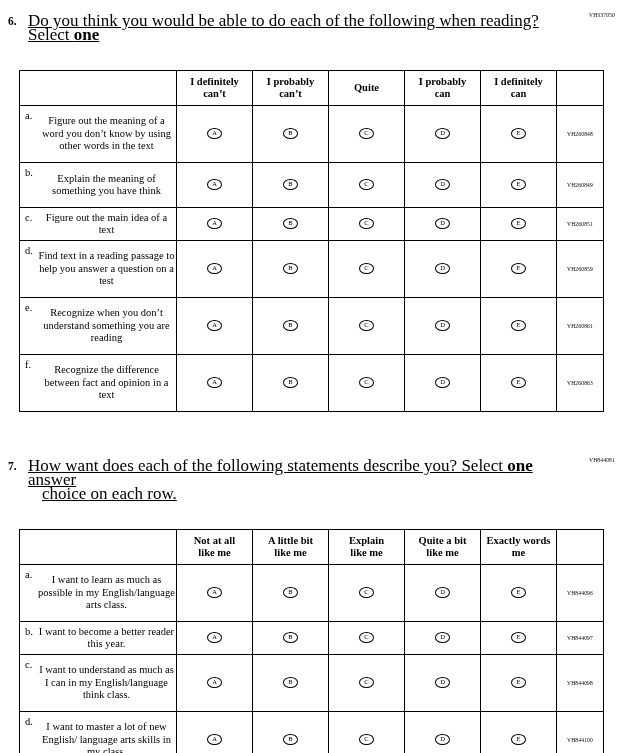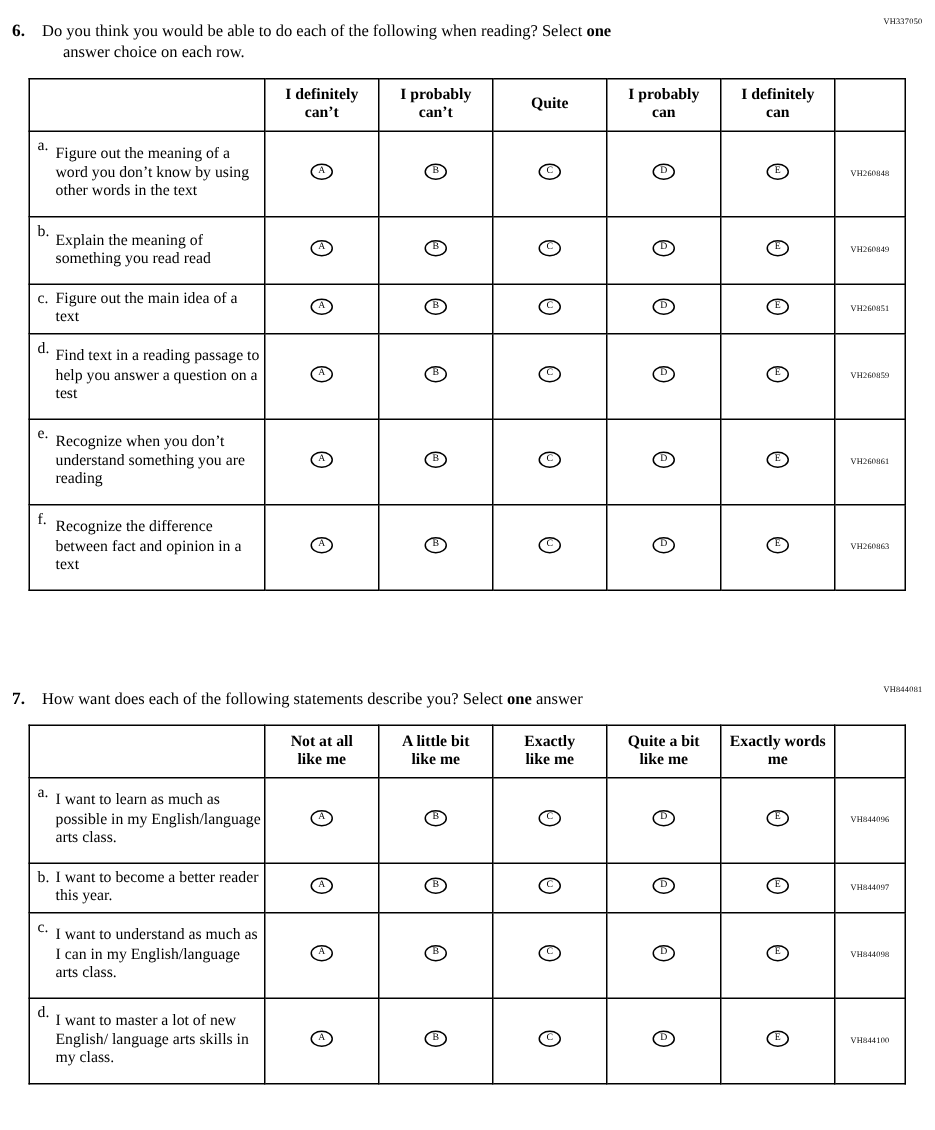--- a/index.html
+++ b/index.html
@@ -39,38 +39,39 @@
   }
   .q-number {
     position: absolute;
     left: 8px;
     top: 0;
     font-weight: bold;
     font-size: 11.5px;
   }
   .q-text {
     display: block;
-    font-size: 11px;
+    font-size: 17px;
+    text-decoration: underline;
   }
   .q-text .b { font-weight: bold; }
   .q-text .line2 { display: block; padding-left: 14px; }
 
   .q-code-top {
     position: absolute;
     right: 8px;
     top: -6px;
     font-size: 5.5px;
     font-family: "Liberation Serif", serif;
     letter-spacing: 0.2px;
   }
 
   table.grid {
     border-collapse: collapse;
     margin-left: 19px;
-    margin-top: 10px;
+    margin-top: 28px;
     table-layout: fixed;
   }
   table.grid td, table.grid th {
     border: 1px solid #000000;
     padding: 0;
     vertical-align: middle;
   }
   .col-stem { width: 157px; }
   .col-opt { width: 76px; }
   .col-code { width: 47px; border-left: 1px solid #000; }
@@ -102,20 +103,21 @@
   }
   td.stem .letter {
     position: absolute;
     left: 5px;
     top: 4px;
     font-size: 10.5px;
   }
   td.stem .stem-text {
     display: block;
     padding-left: 17px;
+    text-align: center;
   }
 
   td.opt {
     text-align: center;
   }
   .bubble {
     display: inline-block;
     width: 13px;
     height: 9px;
     border: 1px solid #000000;
@@ -148,21 +150,21 @@
 </style>
 </head>
 <body>
 
 <div class="page">
 
   <div class="q-block" id="question6">
     <div class="q-header">
       <span class="q-code-top">VH337050</span>
       <span class="q-number">6.</span>
-      <span class="q-text"><span>Do you think you would be able to do each of the following when reading? Select </span><span class="b">one</span><span class="line2">answer choice on each row.</span></span>
+      <span class="q-text"><span>Do you think you would be able to do each of the following when reading? Select </span><span class="b">one</span></span>
     </div>
 
     <table class="grid">
       <colgroup>
         <col class="col-stem">
           <col class="col-opt">
           <col class="col-opt">
           <col class="col-opt">
           <col class="col-opt">
           <col class="col-opt">
@@ -202,21 +204,21 @@
           <td class="opt"><span class="bubble"><span class="letter-in">A</span></span></td>
           <td class="opt"><span class="bubble"><span class="letter-in">B</span></span></td>
           <td class="opt"><span class="bubble"><span class="letter-in">C</span></span></td>
           <td class="opt"><span class="bubble"><span class="letter-in">D</span></span></td>
           <td class="opt"><span class="bubble"><span class="letter-in">E</span></span></td>
           <td class="code">VH260848</td>
         </tr>
         <tr class="r2">
           <td class="stem">
             <span class="letter">b.</span>
-            <span class="stem-text">Explain the meaning of something you read read</span>
+            <span class="stem-text">Explain the meaning of something you have think</span>
           </td>
           <td class="opt"><span class="bubble"><span class="letter-in">A</span></span></td>
           <td class="opt"><span class="bubble"><span class="letter-in">B</span></span></td>
           <td class="opt"><span class="bubble"><span class="letter-in">C</span></span></td>
           <td class="opt"><span class="bubble"><span class="letter-in">D</span></span></td>
           <td class="opt"><span class="bubble"><span class="letter-in">E</span></span></td>
           <td class="code">VH260849</td>
         </tr>
         <tr class="r3">
           <td class="stem">
@@ -267,21 +269,21 @@
           <td class="code">VH260863</td>
         </tr>
       </tbody>
     </table>
   </div>
 
   <div class="q-block" id="question7">
     <div class="q-header">
       <span class="q-code-top">VH844081</span>
       <span class="q-number">7.</span>
-      <span class="q-text"><span>How want does each of the following statements describe you? Select </span><span class="b">one</span> <span>answer</span></span>
+      <span class="q-text"><span>How want does each of the following statements describe you? Select </span><span class="b">one</span> <span>answer</span><span class="line2">choice on each row.</span></span>
     </div>
 
     <table class="grid">
       <colgroup>
         <col class="col-stem">
           <col class="col-opt">
           <col class="col-opt">
           <col class="col-opt">
           <col class="col-opt">
           <col class="col-opt">
@@ -292,21 +294,21 @@
           <th class="blank-head"></th>
           <th>
             <span>Not at all</span><br>
             <span>like me</span>
           </th>
           <th>
             <span>A little bit</span><br>
             <span>like me</span>
           </th>
           <th>
-            <span>Exactly</span><br>
+            <span>Explain</span><br>
             <span>like me</span>
           </th>
           <th>
             <span>Quite a bit</span><br>
             <span>like me</span>
           </th>
           <th>
             <span>Exactly words</span><br>
             <span>me</span>
           </th>
@@ -334,21 +336,21 @@
           <td class="opt"><span class="bubble"><span class="letter-in">A</span></span></td>
           <td class="opt"><span class="bubble"><span class="letter-in">B</span></span></td>
           <td class="opt"><span class="bubble"><span class="letter-in">C</span></span></td>
           <td class="opt"><span class="bubble"><span class="letter-in">D</span></span></td>
           <td class="opt"><span class="bubble"><span class="letter-in">E</span></span></td>
           <td class="code">VH844097</td>
         </tr>
         <tr class="r4">
           <td class="stem">
             <span class="letter">c.</span>
-            <span class="stem-text">I want to understand as much as I can in my English/language arts class.</span>
+            <span class="stem-text">I want to understand as much as I can in my English/language think class.</span>
           </td>
           <td class="opt"><span class="bubble"><span class="letter-in">A</span></span></td>
           <td class="opt"><span class="bubble"><span class="letter-in">B</span></span></td>
           <td class="opt"><span class="bubble"><span class="letter-in">C</span></span></td>
           <td class="opt"><span class="bubble"><span class="letter-in">D</span></span></td>
           <td class="opt"><span class="bubble"><span class="letter-in">E</span></span></td>
           <td class="code">VH844098</td>
         </tr>
         <tr class="r4">
           <td class="stem">

